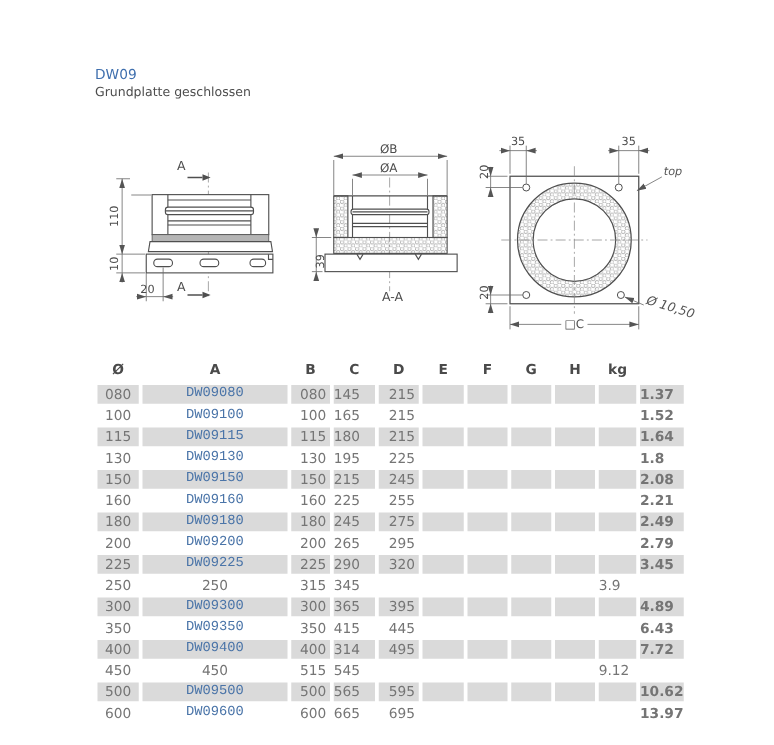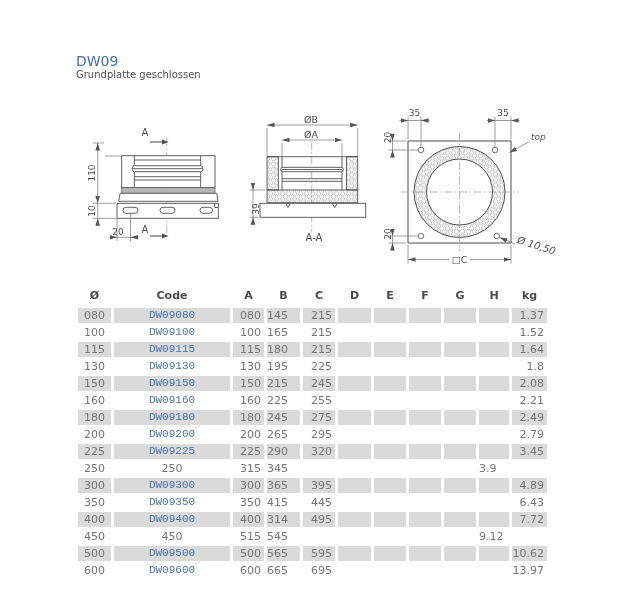--- a/index.html
+++ b/index.html
@@ -1,18 +1,18 @@
 <!DOCTYPE html>
 <html><head>
 <meta charset="utf-8">
 <style>
   html,body{margin:0;padding:0;background:#fff;}
   .page{position:relative;width:619px;height:596px;background:#ffffff;overflow:hidden;
         font-family:"DejaVu Sans","Liberation Sans",sans-serif;}
-  .title-code{position:absolute;left:76px;top:53px;font-size:14px;color:#3f6fae;}
+  .title-code{position:absolute;left:76px;top:53px;font-size:11px;color:#3f6fae;}
   .title-name{position:absolute;left:76px;top:69px;font-size:10px;color:#4d4d4d;}
 
   .drawing{position:absolute;}
   #svg-side{left:82px;top:108px;}
   #svg-section{left:248px;top:106px;}
   #svg-top{left:383px;top:103px;}
 
   svg text{font-family:"DejaVu Sans","Liberation Sans",sans-serif;}
   .dim-label{font-size:9px;fill:#4d4d4d;}
   .dim-label-lg{font-size:9.5px;fill:#4d4d4d;}
@@ -30,21 +30,21 @@
   .trow span:nth-child(1){width:33px;text-align:center;}
   .trow span:nth-child(2){width:116px;text-align:center;}
   .trow span:nth-child(3){width:31px;text-align:right;padding-right:3px;}
   .trow span:nth-child(4){width:33px;text-align:left;padding-right:18px;}
   .trow span:nth-child(5){width:32px;text-align:right;padding-right:3px;}
   .trow span:nth-child(6){width:33px;}
   .trow span:nth-child(7){width:32px;}
   .trow span:nth-child(8){width:32px;}
   .trow span:nth-child(9){width:32px;}
   .trow span:nth-child(10){width:30px;}
-  .trow span:nth-child(11){width:35px;text-align:right;padding-right:3px;}
+  .trow span:nth-child(11){width:35px;text-align:right;padding-right:16px;font-weight:bold;}
   .striped span{background:#dadada;}
   .trow .cell-code{color:#4a74a8;font-family:Liberation Mono, monospace;}
   .trow.thead{margin-bottom:5px;}
   .trow.thead span{font-weight:bold;color:#4a4a4a;background:none;text-align:center;padding-right:0;}
 </style>
 </head>
 <body>
 
 <div class="page">
 
@@ -193,21 +193,20 @@
       <line class="dim-ln" x1="128" y1="142" x2="128" y2="160.5"></line>
       <line class="dim-ln" x1="25" y1="156.5" x2="66" y2="156.5" marker-start="url(#da)"></line>
       <line class="dim-ln" x1="87" y1="156.5" x2="128" y2="156.5" marker-end="url(#da)"></line>
       <text class="dim-label-lg" x="76.5" y="159.5" text-anchor="middle">□C</text>
     </g>
   </svg>
 
   <div class="dtable">
     <div class="trow thead">
       <span>Ø</span>
-      <span>Code</span>
       <span>A</span>
       <span>B</span>
       <span>C</span>
       <span>D</span>
       <span>E</span>
       <span>F</span>
       <span>G</span>
       <span>H</span>
       <span>kg</span>
     </div>

